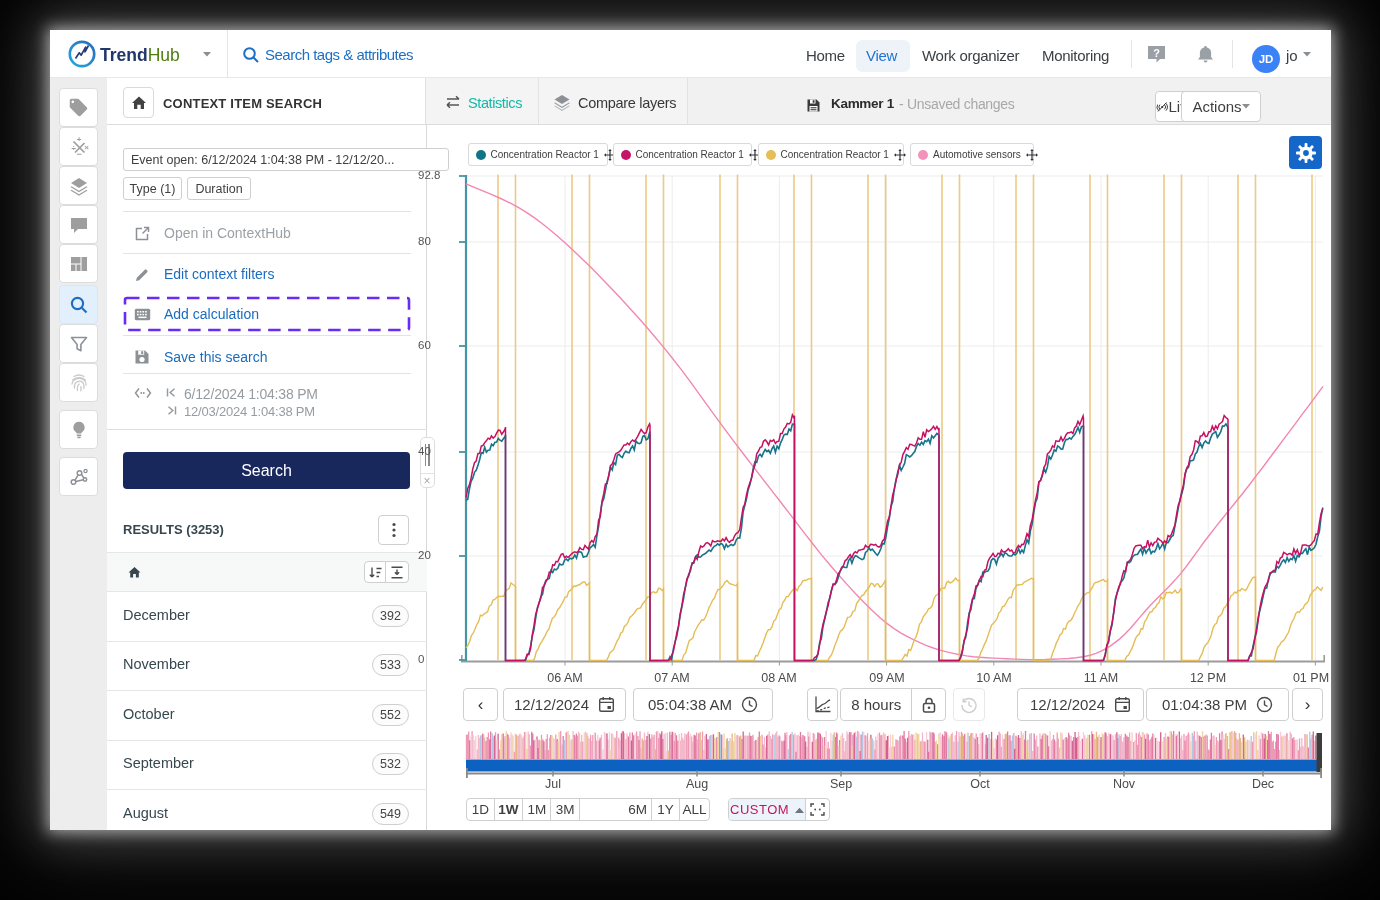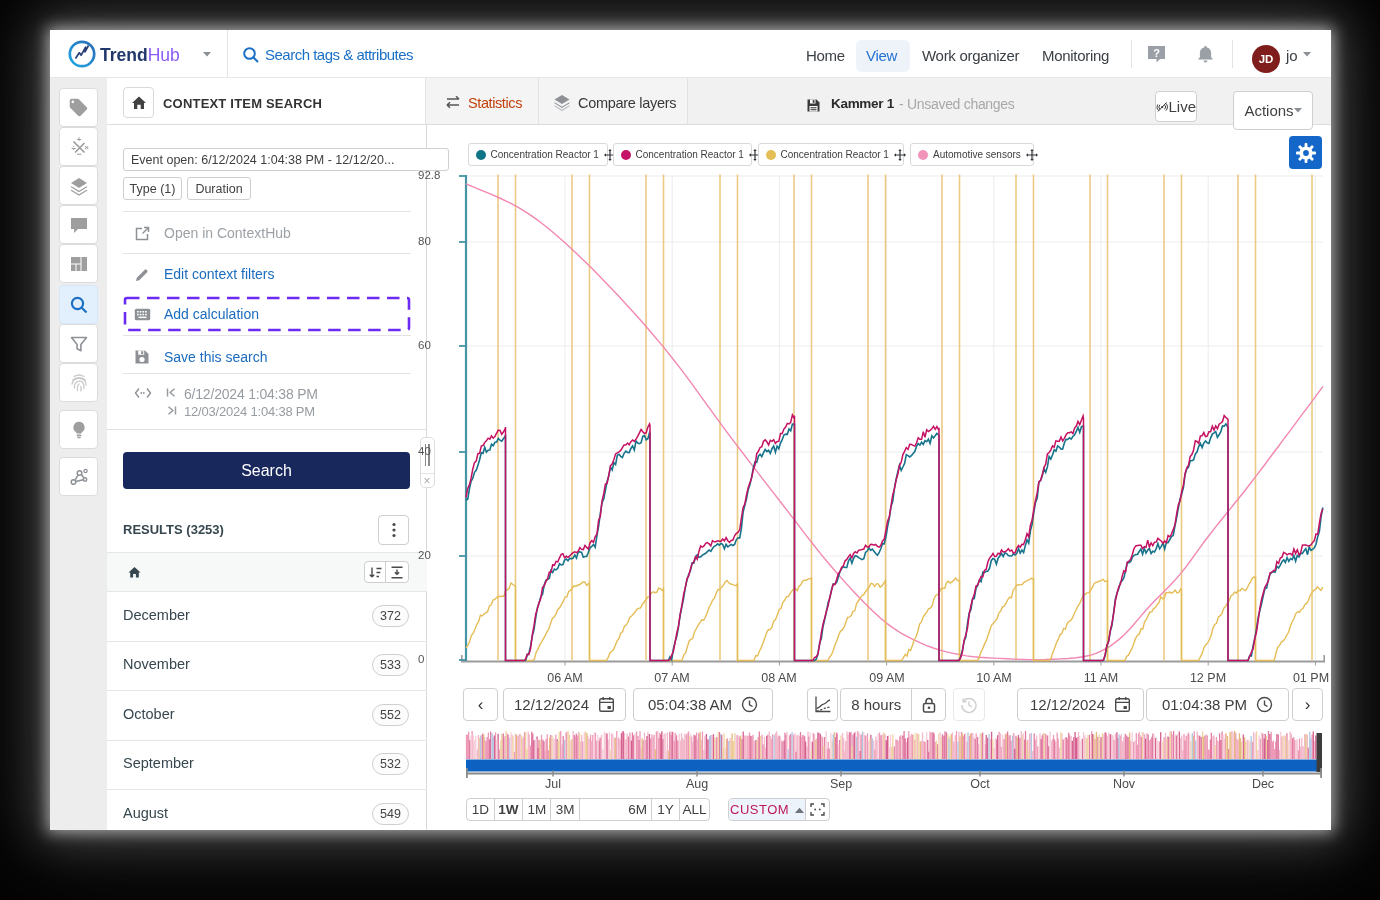--- a/index.html
+++ b/index.html
@@ -44,21 +44,21 @@
       <defs>
         <linearGradient id="lg" x1="0" y1="1" x2="1" y2="0">
           <stop offset="0" stop-color="#1fa9e1"></stop>
           <stop offset="1" stop-color="#2a6ab8"></stop>
         </linearGradient>
       </defs>
       <circle cx="15" cy="15" r="12.2" fill="none" stroke="url(#lg)" stroke-width="2.7"></circle>
       <path d="M8.5 19.5 L12.3 13.8 L14.2 16.2 L18.6 8.2 L18 12.8 L21.5 6.5" fill="none" stroke="#263d78" stroke-width="1.7" stroke-linejoin="round"></path>
     </svg>
   </div>
-<div class="abs" style="left:100px;top:45px;font-size:17.5px;color:#20376b"><span style="font-weight:bold">Trend</span><span style="color:#8b5cf6">Hub</span></div>
+<div class="abs" style="left:100px;top:45px;font-size:17.5px;color:#20376b"><span style="font-weight:bold">Trend</span><span style="color:#4d7c0f">Hub</span></div>
 <div class="abs" style="left:203px;top:52px">
     <svg width="8" height="5" viewBox="0 0 8 5" style="">
       <path d="M0 0 L8 0 L4 4.6 Z" fill="#8a8f94"></path>
     </svg>
   </div>
 <div class="vdiv" style="left:227px;top:30px;height:48px"></div>
 <svg width="18" height="18" viewBox="0 0 18 18" style="position:absolute;left:242px;top:46px">
     <circle cx="7.5" cy="7.5" r="5.3" stroke="#1b70c5" stroke-width="2" fill="none"></circle>
     <path d="M11.5 11.5 L16 16" stroke="#1b70c5" stroke-width="2"></path>
   </svg>
@@ -75,21 +75,21 @@
       <text x="10.5" y="12.8" font-size="11" font-weight="bold" fill="#fff" text-anchor="middle" font-family="Liberation Sans">?</text>
     </svg>
   </div>
 <div class="abs" style="left:1196px;top:44px">
     <svg width="19" height="20" viewBox="0 0 19 20" style="">
       <path d="M9.5 2 a1.4 1.4 0 0 1 1.4 1.4 a5.6 5.6 0 0 1 4.2 5.4 v4.2 l1.9 2.5 H2 l1.9-2.5 V8.8 a5.6 5.6 0 0 1 4.2-5.4 A1.4 1.4 0 0 1 9.5 2 Z" fill="#9aa0a6"></path>
       <path d="M7.6 16.5 a1.9 1.9 0 0 0 3.8 0 Z" fill="#9aa0a6"></path>
     </svg>
   </div>
 <div class="vdiv" style="left:1232px;top:40px;height:28px"></div>
-<div class="abs" style="left:1252px;top:45px;width:28px;height:28px;border-radius:50%;background:#7f1d1d;color:#fff;font-size:11.5px;font-weight:bold;display:flex;align-items:center;justify-content:center">JD</div>
+<div class="abs" style="left:1252px;top:45px;width:28px;height:28px;border-radius:50%;background:#3b82f6;color:#fff;font-size:11.5px;font-weight:bold;display:flex;align-items:center;justify-content:center">JD</div>
 <div class="abs" style="left:1286px;top:47px;font-size:15px;color:#3b4045">jo</div>
 <div class="abs" style="left:1303px;top:52px">
     <svg width="8" height="5" viewBox="0 0 8 5" style="">
       <path d="M0 0 L8 0 L4 4.6 Z" fill="#8a8f94"></path>
     </svg>
   </div>
 <div class="tabstrip"></div>
 <div class="abs" style="left:425px;top:78px;width:113px;height:46px;background:#f4f4f4;border-left:1px solid #e2e2e2"></div>
 <div class="abs" style="left:538px;top:78px;width:149px;height:46px;background:#f4f4f4;border-left:1px solid #e2e2e2"></div>
 <div class="abs" style="left:687px;top:78px;width:644px;height:46px;background:#f1f1f1;border-left:1px solid #e2e2e2"></div>
@@ -99,21 +99,21 @@
     </svg>
   </div>
 <div class="abs" style="left:163px;top:96px;font-size:13px;font-weight:bold;color:#333;letter-spacing:.2px">CONTEXT ITEM SEARCH</div>
 <div class="abs" style="left:443px;top:94px">
     <svg width="20" height="16" viewBox="0 0 20 16" style="">
       <g stroke="#555" stroke-width="1.5" fill="none">
         <path d="M4 5 H16 M16 5 L13 2.2 M4 11 H16 M4 11 L7 8.2 M4 11 L7 13.8"></path>
       </g>
     </svg>
   </div>
-<div class="abs" style="left:468px;top:95px;font-size:14.5px;letter-spacing:-0.4px;color:#c2410c">Statistics</div>
+<div class="abs" style="left:468px;top:95px;font-size:14.5px;letter-spacing:-0.4px;color:#14b8a6">Statistics</div>
 <div class="abs" style="left:553px;top:93px">
     <svg width="18" height="18" viewBox="0 0 18 18" style="">
       <path d="M9 2 L16.5 6.5 L9 11 L1.5 6.5 Z" fill="#8d9196"></path>
       <path d="M2 9.5 L9 13.7 L16 9.5 L16.9 10.1 L9 14.9 L1.1 10.1 Z" fill="#8d9196"></path>
       <path d="M2 12.5 L9 16.7 L16 12.5 L16.9 13.1 L9 17.9 L1.1 13.1 Z" fill="#b0b4b8"></path>
     </svg>
   </div>
 <div class="abs" style="left:578px;top:95px;font-size:14.5px;letter-spacing:-0.3px;color:#383838">Compare layers</div>
 <div class="abs" style="left:806px;top:98px">
     <svg width="15" height="15" viewBox="0 0 15 15" style="">
@@ -133,21 +133,21 @@
         <path d="M6.3 12.7 A5.2 5.2 0 0 1 6.3 5.3"></path>
         <path d="M4.1 14.9 A8.3 8.3 0 0 1 2.6 5.1"></path>
         <path d="M13.7 5.3 A5.2 5.2 0 0 1 13.7 12.7"></path>
         <path d="M15.9 3.1 A8.3 8.3 0 0 1 15.9 14.9"></path>
         <circle cx="10" cy="9" r="1.8" fill="#333" stroke="none"></circle>
         <path d="M3.2 16.2 L16.8 1.8" stroke-width="1.5"></path>
       </g>
     </svg>
     <span>Live</span>
   </div>
-<div class="btn" style="left:1233px;top:91px;width:80px;height:39px;">
+<div class="btn" style="left:1181px;top:91px;width:80px;height:31px;">
     <span>Actions</span>
     <svg width="8" height="5" viewBox="0 0 8 5" style="">
       <path d="M0 0 L8 0 L4 4.6 Z" fill="#8a8f94"></path>
     </svg>
   </div>
 <div class="sidebar"></div>
 <div class="sbtn" style="top:88px">
     <svg width="21" height="21" viewBox="0 0 21 21" style="">
       <g transform="scale(0.875)">
         <path d="M21.41 11.58l-9-9C12.05 2.22 11.55 2 11 2H4c-1.1 0-2 .9-2 2v7c0 .55.22 1.05.59 1.42l9 9c.36.36.86.58 1.41.58.55 0 1.05-.22 1.41-.59l7-7c.37-.36.59-.86.59-1.41 0-.55-.23-1.06-.59-1.42zM5.5 7C4.67 7 4 6.33 4 5.5S4.67 4 5.5 4 7 4.67 7 5.5 6.33 7 5.5 7z" fill="#9e9e9e"></path>
@@ -339,21 +339,21 @@
   </div>
 <div class="btn" style="left:385px;top:561px;width:24px;height:22px;border-radius:0 4px 4px 0">
     <svg width="14" height="13" viewBox="0 0 14 13" style="">
       <g stroke="#4a4a4a" stroke-width="1.4" fill="none">
         <path d="M1.5 1.2 H12.5 M1.5 11.8 H12.5 M7 3.5 V8.5 M7 8.5 L4.9 6.3 M7 8.5 L9.1 6.3"></path>
       </g>
     </svg>
   </div>
 <div class="rdiv" style="top:591px"></div>
 <div class="rrow" style="top:607px">December</div>
-<div class="badge" style="left:372px;top:605px;width:37px">372</div>
+<div class="badge" style="left:372px;top:605px;width:37px">392</div>
 <div class="rrow" style="top:656px">November</div>
 <div class="badge" style="left:372px;top:654px;width:37px">533</div>
 <div class="rdiv" style="top:640.5px"></div>
 <div class="rrow" style="top:706px">October</div>
 <div class="badge" style="left:372px;top:704px;width:37px">552</div>
 <div class="rdiv" style="top:690.0px"></div>
 <div class="rrow" style="top:755px">September</div>
 <div class="badge" style="left:372px;top:753px;width:37px">532</div>
 <div class="rdiv" style="top:739.5px"></div>
 <div class="rrow" style="top:805px">August</div>

